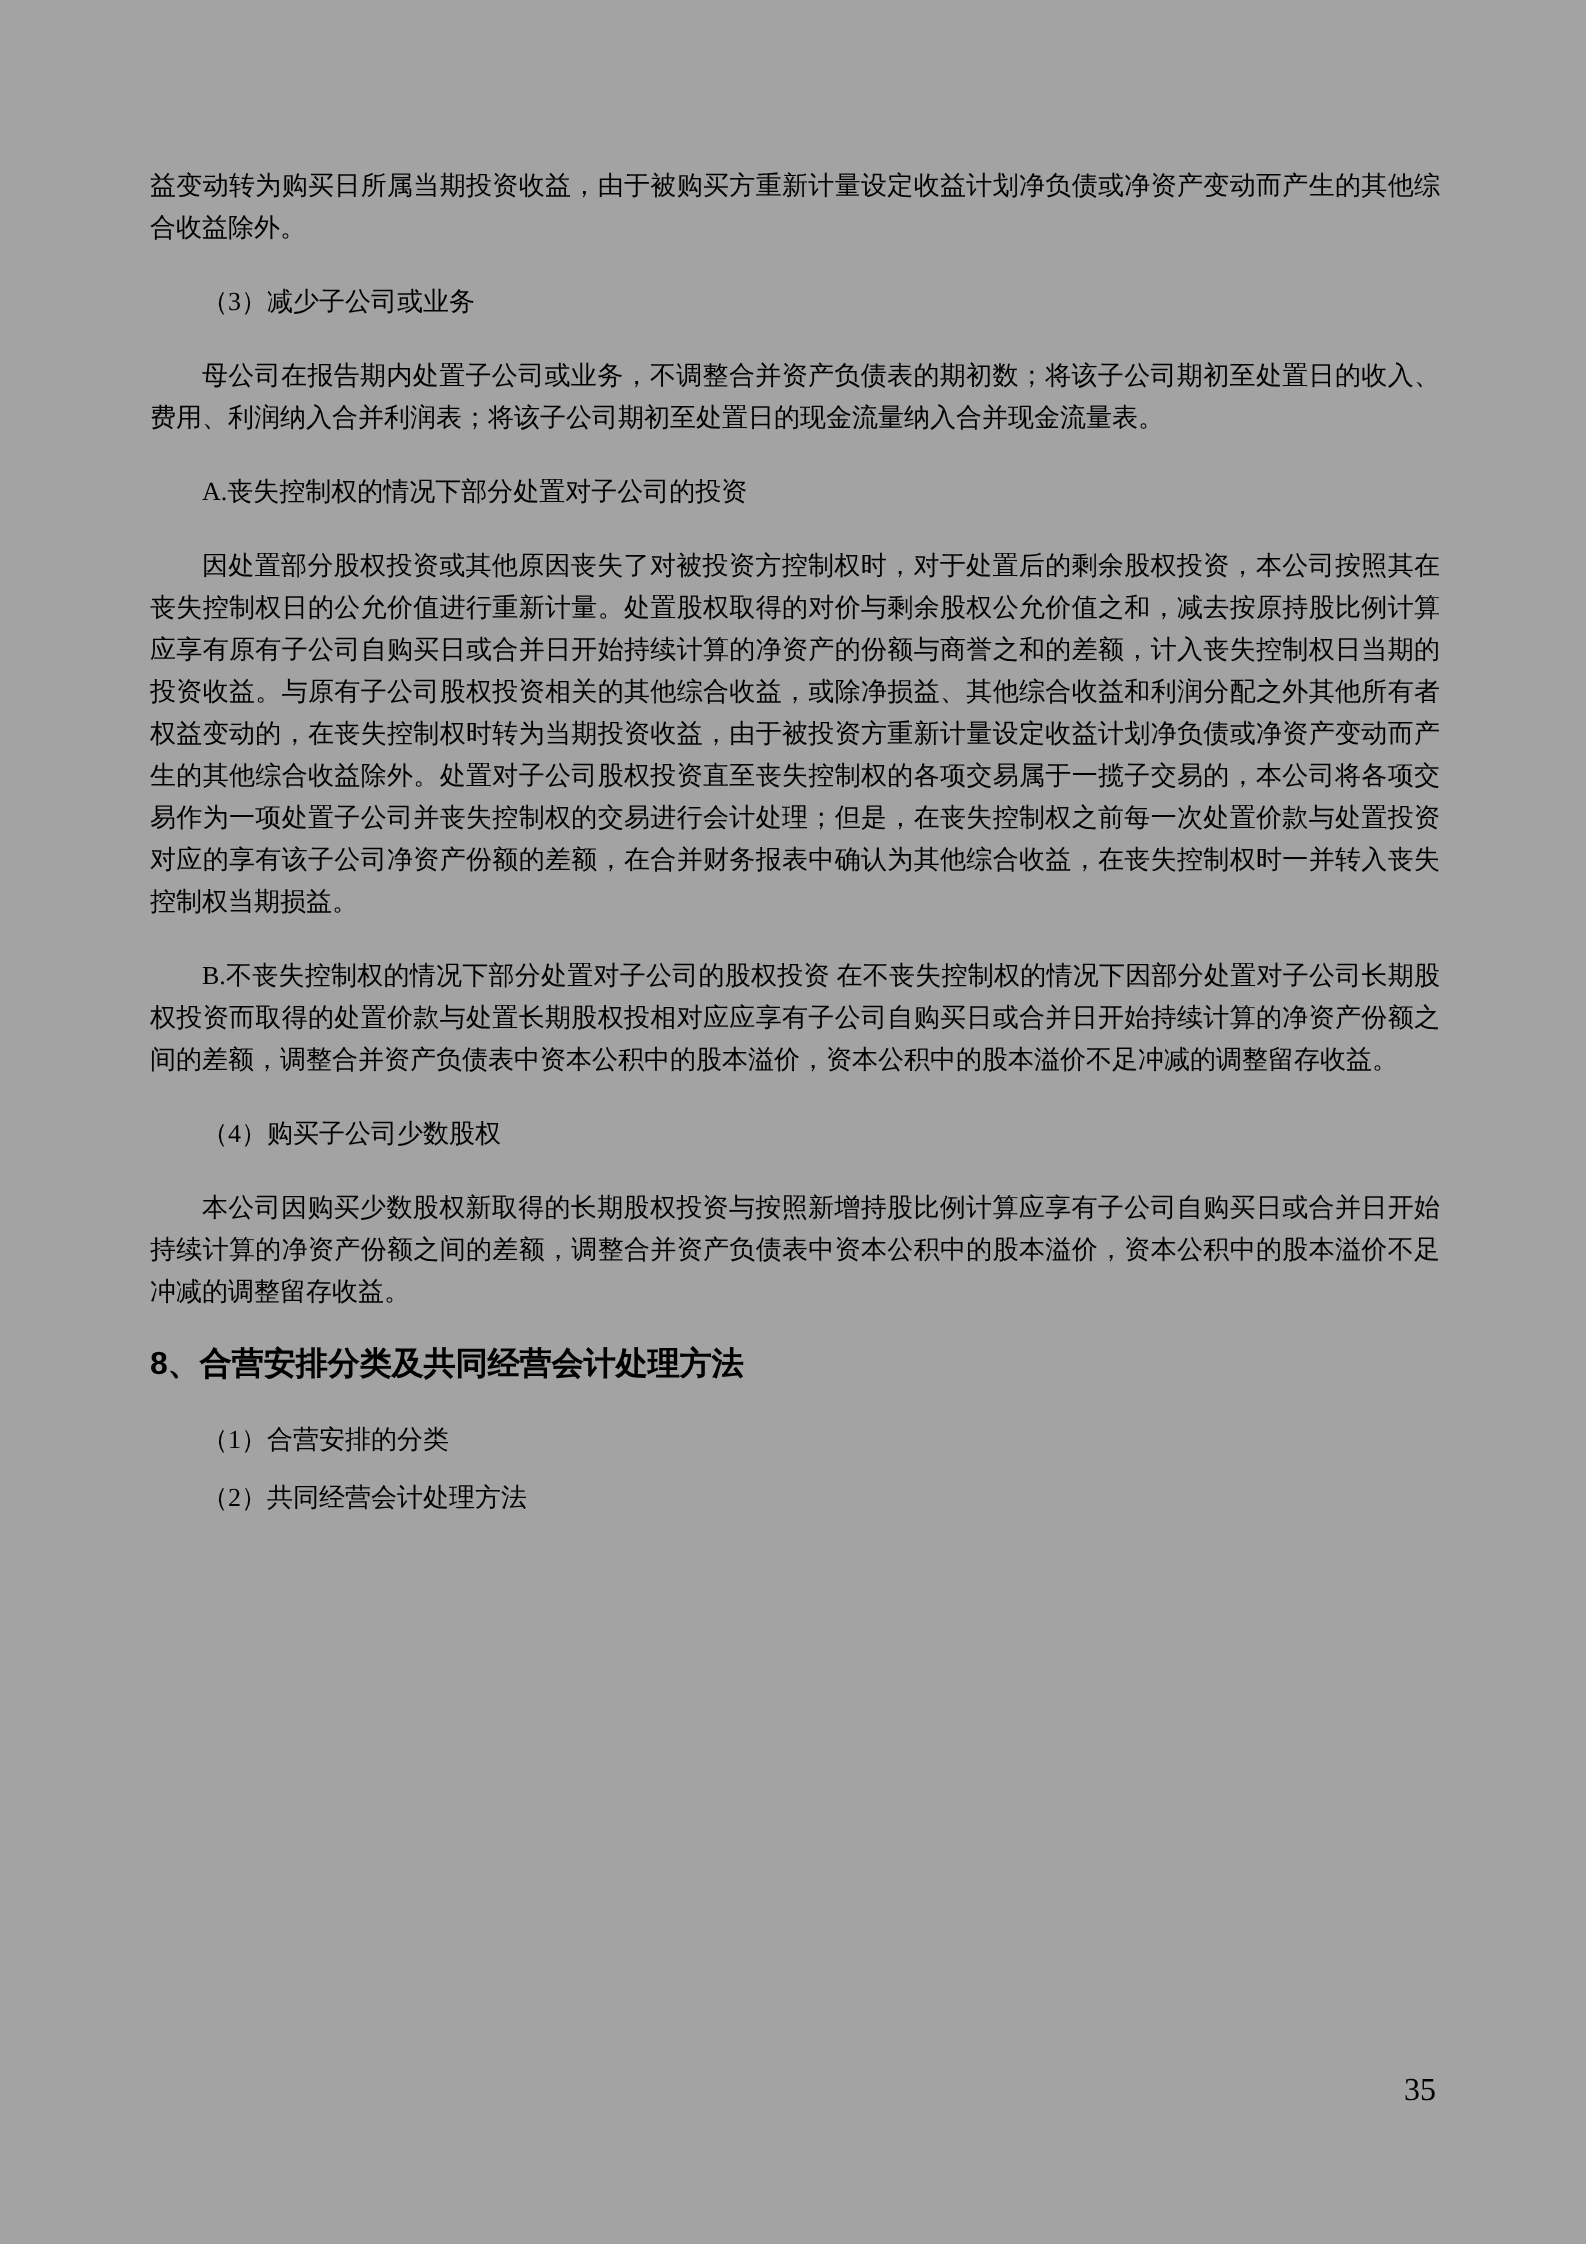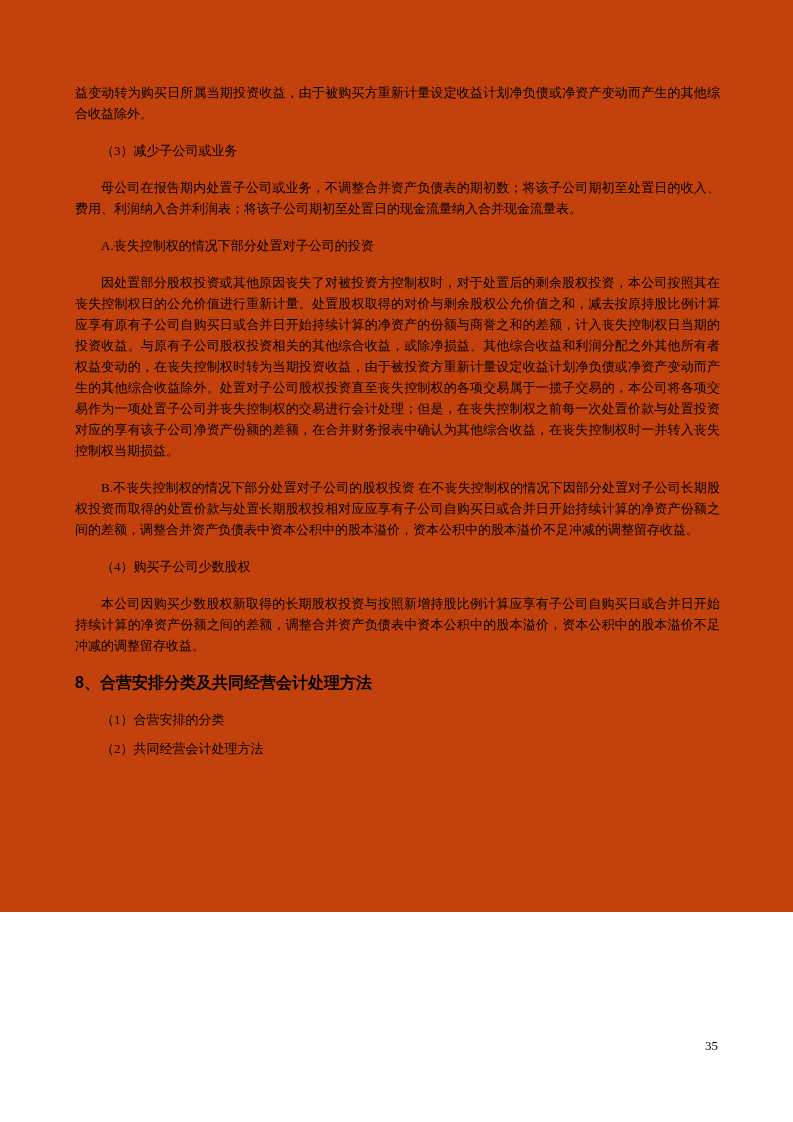--- a/index.html
+++ b/index.html
@@ -11,22 +11,22 @@
     width: 793px;
     height: 1122px;
     font-family: "Liberation Serif", serif;
     color: #000000;
     position: relative;
     overflow: hidden;
   }
   .page {
     position: relative;
     width: 793px;
-    height: 912px;
-    background: #c2410c;
+    height: 1122px;
+    background: #a3a3a3;
   }
   .content {
     position: absolute;
     left: 75px;
     top: 82px;
     width: 645px;
   }
   p.para {
     margin: 0 0 16px 0;
     font-size: 13px;
@@ -49,21 +49,21 @@
     text-indent: 0;
   }
   p.para.wide {
     margin: 0;
     line-height: 29px;
   }
   .footer {
     position: absolute;
     right: 75px;
     top: 1038px;
-    font-size: 13px;
+    font-size: 16px;
     line-height: 16px;
   }
 </style>
 </head>
 <body>
 
 <div class="page">
   <div class="content">
     <p class="para cont">益变动转为购买日所属当期投资收益，由于被购买方重新计量设定收益计划净负债或净资产变动而产生的其他综合收益除外。</p>
     <p class="para indent">（3）减少子公司或业务</p>

